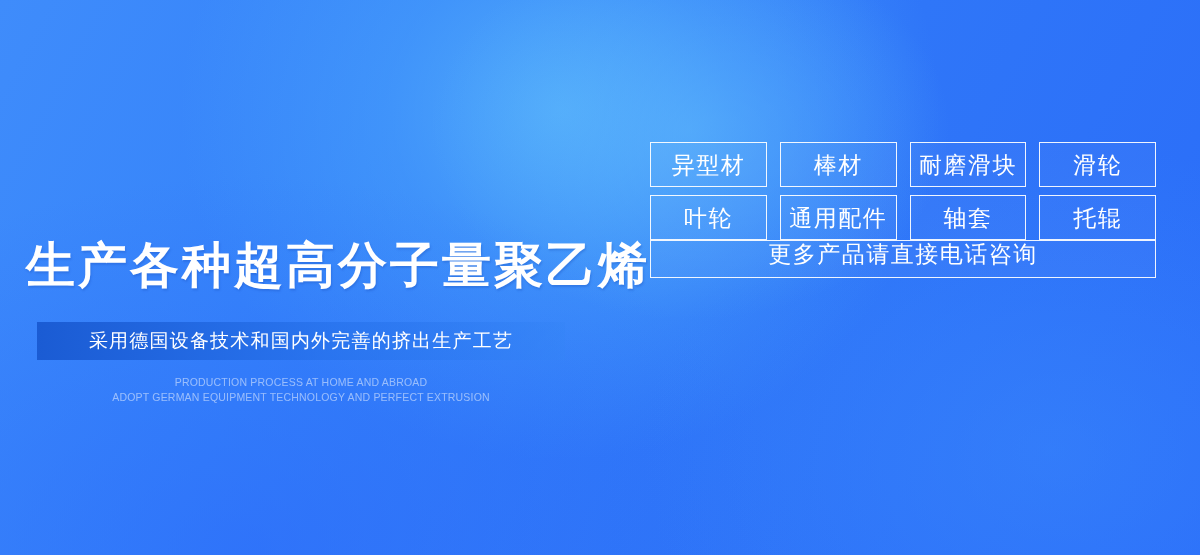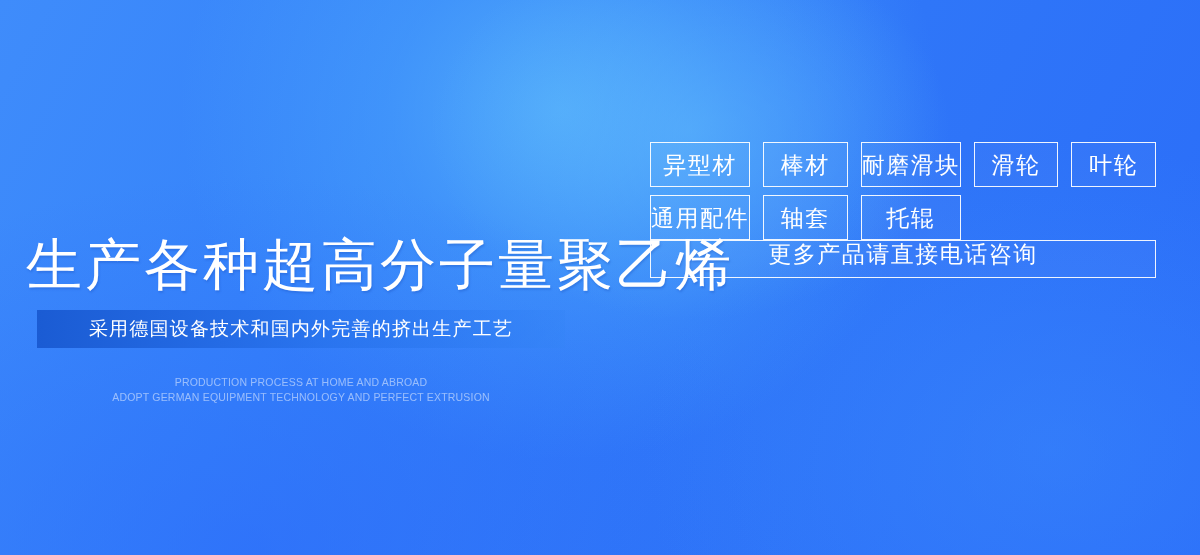--- a/index.html
+++ b/index.html
@@ -126,33 +126,33 @@
     letter-spacing: 1px;
     white-space: nowrap;
     text-align: center;
     box-shadow: 1px 2px 0 rgba(28,86,200,0.22);
   }
 
   .headline-sub {
     position: absolute;
     left: 26px;
     top: 236px;
-    font-size: 56px;
+    font-size: 49px;
     line-height: 58px;
-    font-weight: 400;
+    font-weight: 700;
     color: #ffffff;
     letter-spacing: 3px;
     white-space: nowrap;
     text-shadow: 1px 2px 2px rgba(25,80,190,0.30);
   }
 
   .tagline-bar {
     position: absolute;
     left: 37px;
-    top: 310px;
+    top: 322px;
     width: 528px;
     height: 38px;
     background: linear-gradient(90deg, rgba(24,88,208,0.92) 0%, rgba(38,113,235,0.72) 55%, rgba(52,132,246,0.40) 100%);
     display: flex;
     align-items: center;
     justify-content: center;
   }
 
   .tagline-bar span {
     font-size: 19px;
@@ -179,21 +179,21 @@
   
   .product-panel {
     position: absolute;
     left: 650px;
     top: 142px;
     width: 506px;
   }
 
   .product-grid {
     display: grid;
-    grid-template-columns: repeat(5, 1fr);
+    grid-template-columns: repeat(4, 1fr);
     column-gap: 13px;
     row-gap: 8px;
   }
 
   .product-cell {
     height: 45px;
     border: 1px solid rgba(255,255,255,0.92);
     display: flex;
     align-items: center;
     justify-content: center;

